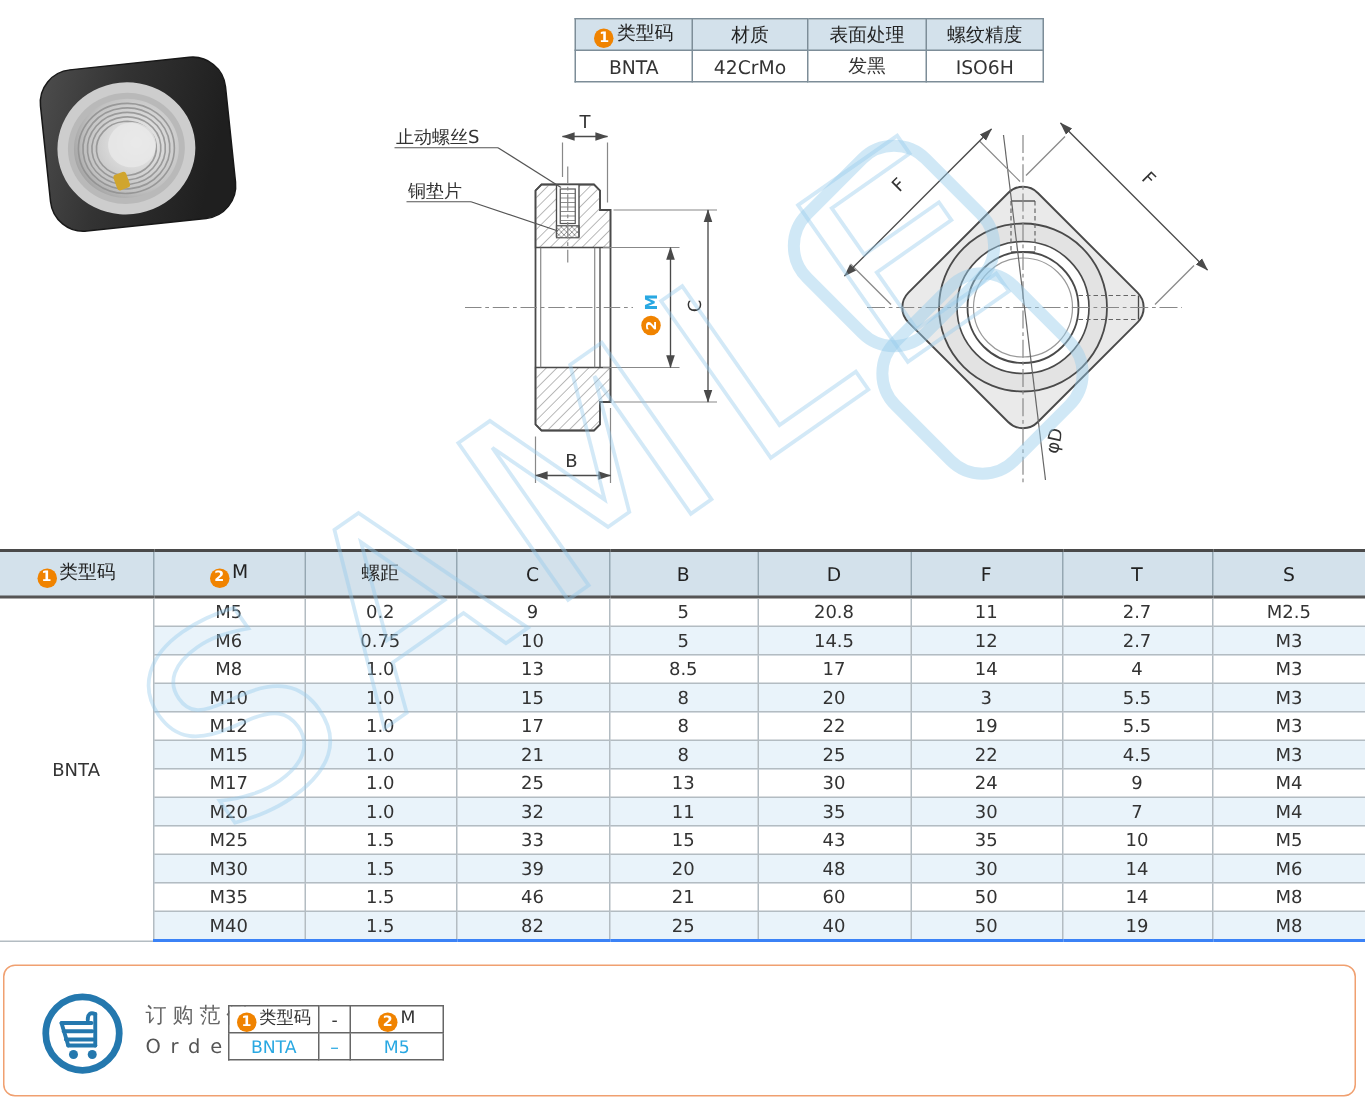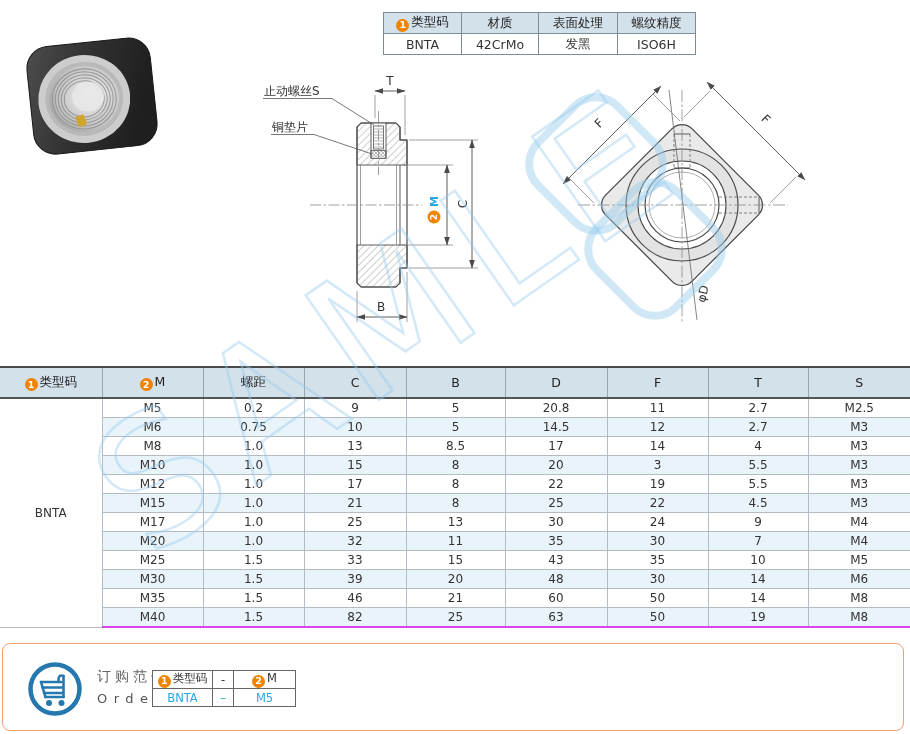--- a/index.html
+++ b/index.html
@@ -27,21 +27,21 @@
   .spec td{background:#fff;color:#333;}
 
   
   .main-wrap{position:absolute;left:0;top:366px;width:910px;z-index:1;}
   table.main{border-collapse:collapse;width:910px;table-layout:fixed;}
   .main th{background:#d3e1eb;border:1px solid #95a7b2;border-top:2px solid #4a4a4a;
         border-bottom:2px solid #555;height:27px;font-size:12.5px;font-weight:normal;color:#222;}
   .main td{border:1px solid #b3bcc2;height:18px;font-size:12px;color:#333;text-align:center;padding:0;}
   .main th:first-child,.main td:first-child{border-left:0;}
   .main th:last-child,.main td:last-child{border-right:0;}
-  .main tbody tr:last-child td{border-bottom:2px solid #d946ef;}
+  .main tbody tr:last-child td{border-bottom:2px solid #3b82f6;}
   #main-rows tr:nth-child(even) td{background:#e9f3fa;}
   .type-cell{background:#fff !important;font-size:12px;}
   .blue{color:#29a8e2;}
 
   
   .badge{display:inline-flex;width:13px;height:13px;border-radius:50%;background:#f08300;
         color:#fff;font-size:9.5px;font-weight:bold;align-items:center;justify-content:center;
         margin-right:2px;vertical-align:-2px;line-height:1;}
 
   
@@ -371,21 +371,21 @@
             <td>60</td>
             <td>50</td>
             <td>14</td>
             <td>M8</td>
           </tr>
           <tr>
             <td class="blue">M40</td>
             <td>1.5</td>
             <td>82</td>
             <td>25</td>
-            <td>63</td>
+            <td>40</td>
             <td>50</td>
             <td>19</td>
             <td>M8</td>
           </tr>
         </tbody>
     </table>
   </div>
 
   <svg class="order-icon-svg" width="56" height="56" viewBox="0 0 56 56">
     <circle cx="28" cy="28" r="24.5" fill="#fff" stroke="#2478ae" stroke-width="4.5"></circle>

